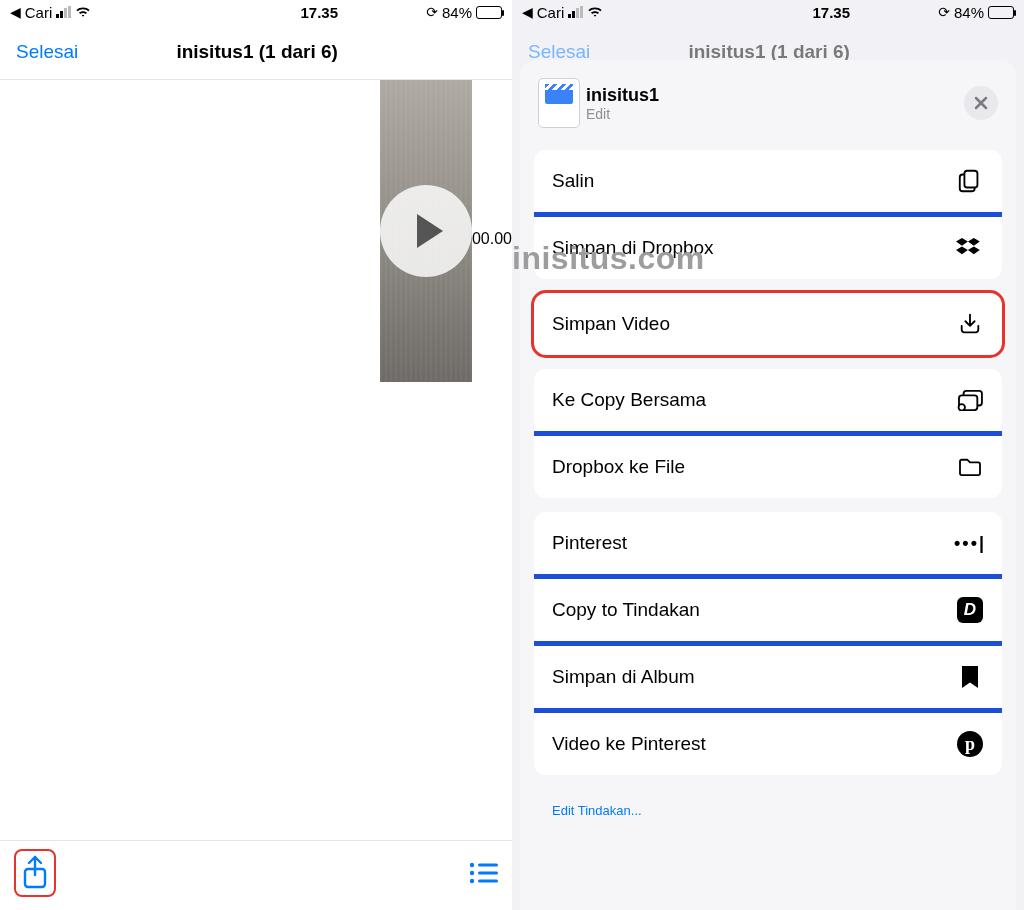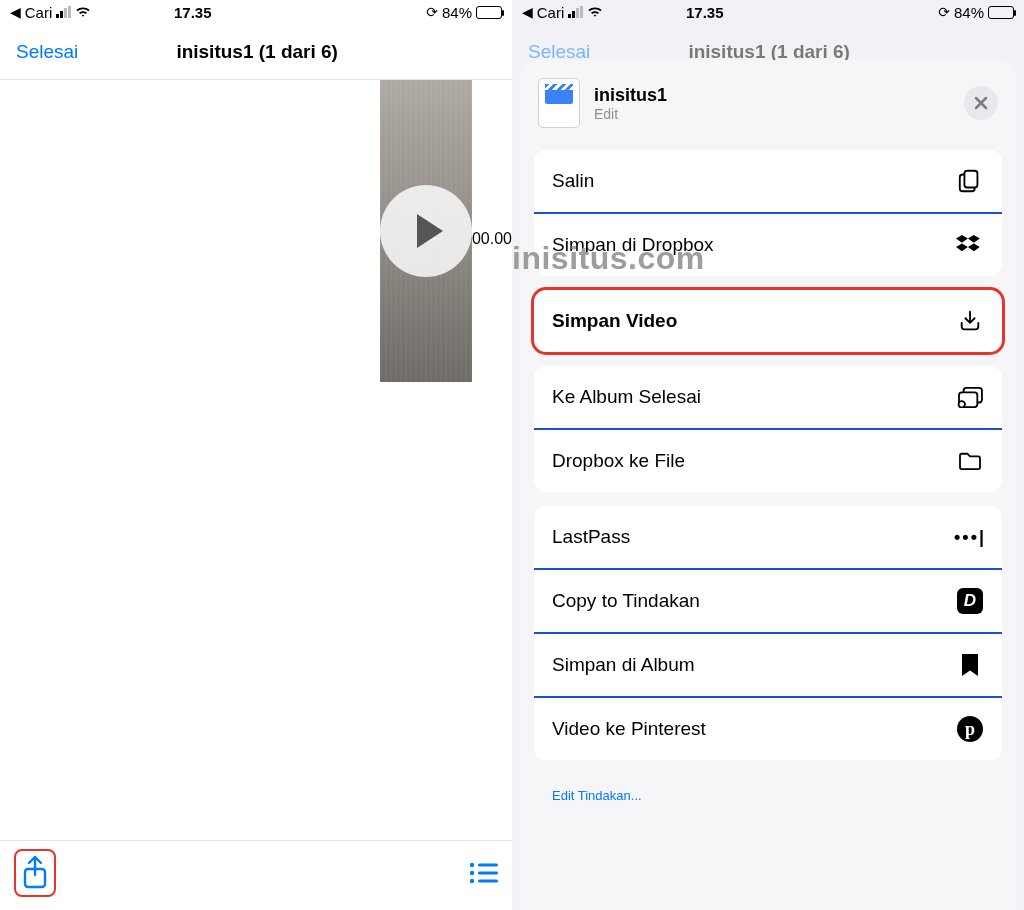--- a/index.html
+++ b/index.html
@@ -11,21 +11,21 @@
     overflow: hidden;
   }
   .phone { width: 512px; height: 910px; position: relative; }
   
   .status-bar {
     height: 24px; display: flex; align-items: center;
     font-size: 15px; font-weight: 500; color: #000;
     padding: 0 10px;
   }
   .status-left { display: flex; align-items:center; gap:4px; flex:1; }
-  .status-center { flex:1; text-align:left; font-weight:600; }
+  .status-center { flex:1; text-align:right; font-weight:600; }
   .status-right { flex:1; text-align:right; display:flex; justify-content:flex-end; align-items:center; gap:4px;}
   .back-caret { font-size:14px; }
   .signal-bars { display:inline-flex; align-items:flex-end; gap:1px; height:12px;}
   .signal-bars span { width:3px; background:#000; }
   .signal-bars span:nth-child(1){height:4px;}
   .signal-bars span:nth-child(2){height:7px;}
   .signal-bars span:nth-child(3){height:10px; background:#bbb;}
   .signal-bars span:nth-child(4){height:12px; background:#bbb;}
   .wifi { width:16px; height:12px; }
   .battery {
@@ -92,21 +92,21 @@
     height:56px; display:flex; align-items:center; padding:0 16px;
     opacity:0.5;
   }
   .dim-done { color:#007aff; font-size:19px;}
   .dim-title { flex:1; text-align:center; font-size:19px; font-weight:600; margin-left:-60px;}
   .sheet {
     position:absolute; left:8px; right:8px; top:60px; bottom:0;
     background:#f6f6f8; border-radius:16px 16px 0 0;
     padding:18px 14px 0 14px;
   }
-  .sheet-header { display:flex; align-items:center; gap:14px; margin-bottom:22px; padding:0 4px;}
+  .sheet-header { display:flex; align-items:center; gap:6px; margin-bottom:22px; padding:0 4px;}
   .file-icon {
     width:42px; height:50px; background:#fff; border:1px solid #d0d0d5; border-radius:5px;
     display:flex; align-items:flex-start; justify-content:center; padding-top:5px;
   }
   .clapper {
     width:28px; height:20px; background:#3b82f6; border-radius:2px;
     position:relative;
   }
   .clapper:before {
     content:""; position:absolute; top:0; left:0; right:0; height:6px;
@@ -121,21 +121,21 @@
     font-size:18px; font-weight:600;
   }
   .action-group {
     background:#fff; border-radius:12px; overflow:hidden;
     margin-bottom:14px;
   }
   .action-row {
     display:flex; align-items:center; justify-content:space-between;
     padding:18px 18px;
     font-size:19px; color:#000;
-    border-bottom:2px solid #1d4ed8;
+    border-bottom:5px solid #1d4ed8;
   }
   .group-single { border-radius:12px; }
   .action-group .action-row:last-child { border-bottom:none; }
   .highlighted {
     outline:3px solid #e8322c; border-radius:12px;
     position:relative; z-index:2;
   }
   .action-icon { width:28px; height:26px; display:flex; align-items:center; justify-content:center;}
   .edit-actions { color:#007aff; font-size:13px; padding:14px 18px; }
   .watermark {
@@ -280,55 +280,55 @@
         <span>Simpan di Dropbox</span>
         <span class="action-icon">
           <svg viewBox="0 0 28 20" width="28" height="20">
               <path d="M7 0l7 4-7 5-7-5zM21 0l7 4-7 5-7-5zM7 10l7 4-7 5-7-5zM21 10l7 4-7 5-7-5z" fill="#000" transform="scale(0.85)"></path>
             </svg>
         </span>
       </div>
     </div>
 
     <div class="action-group group-single highlighted">
-      <div class="action-row" style="border:none;font-weight:bold;">
+      <div class="action-row" style="border:none;">
         <span>Simpan Video</span>
         <span class="action-icon">
           <svg viewBox="0 0 26 26" width="24" height="24">
               <path d="M13 3v12m0 0l-5-5m5 5l5-5" stroke="#000" stroke-width="2" fill="none" stroke-linecap="round" stroke-linejoin="round"></path>
               <path d="M4 15v4a3 3 0 0 0 3 3h12a3 3 0 0 0 3-3v-4" stroke="#000" stroke-width="2" fill="none" stroke-linecap="round"></path>
             </svg>
         </span>
       </div>
     </div>
 
     <div class="action-group">
       <div class="action-row">
-        <span>Ke Album Selesai</span>
+        <span>Ke Copy Bersama</span>
         <span class="action-icon">
           <svg viewBox="0 0 30 24" width="28" height="22">
               <rect x="8" y="2" width="20" height="16" rx="3" stroke="#000" stroke-width="2" fill="none"></rect>
               <rect x="3" y="7" width="20" height="16" rx="3" stroke="#000" stroke-width="2" fill="#fff"></rect>
               <circle cx="6" cy="20" r="3.5" stroke="#000" stroke-width="2" fill="#fff"></circle>
             </svg>
         </span>
       </div>
       <div class="action-row">
         <span>Dropbox ke File</span>
         <span class="action-icon">
           <svg viewBox="0 0 28 22" width="26" height="20">
               <path d="M3 5a2 2 0 0 1 2-2h6l3 3h9a2 2 0 0 1 2 2v10a2 2 0 0 1-2 2H5a2 2 0 0 1-2-2z" stroke="#000" stroke-width="2" fill="none"></path>
             </svg>
         </span>
       </div>
     </div>
 
     <div class="action-group">
       <div class="action-row">
-        <span>LastPass</span>
+        <span>Pinterest</span>
         <span class="action-icon lp-dots">•••|</span>
       </div>
       <div class="action-row">
         <span>Copy to Tindakan</span>
         <span class="action-icon">
             <span class="docs-d">D</span>
           </span>
       </div>
       <div class="action-row">
         <span>Simpan di Album</span>

